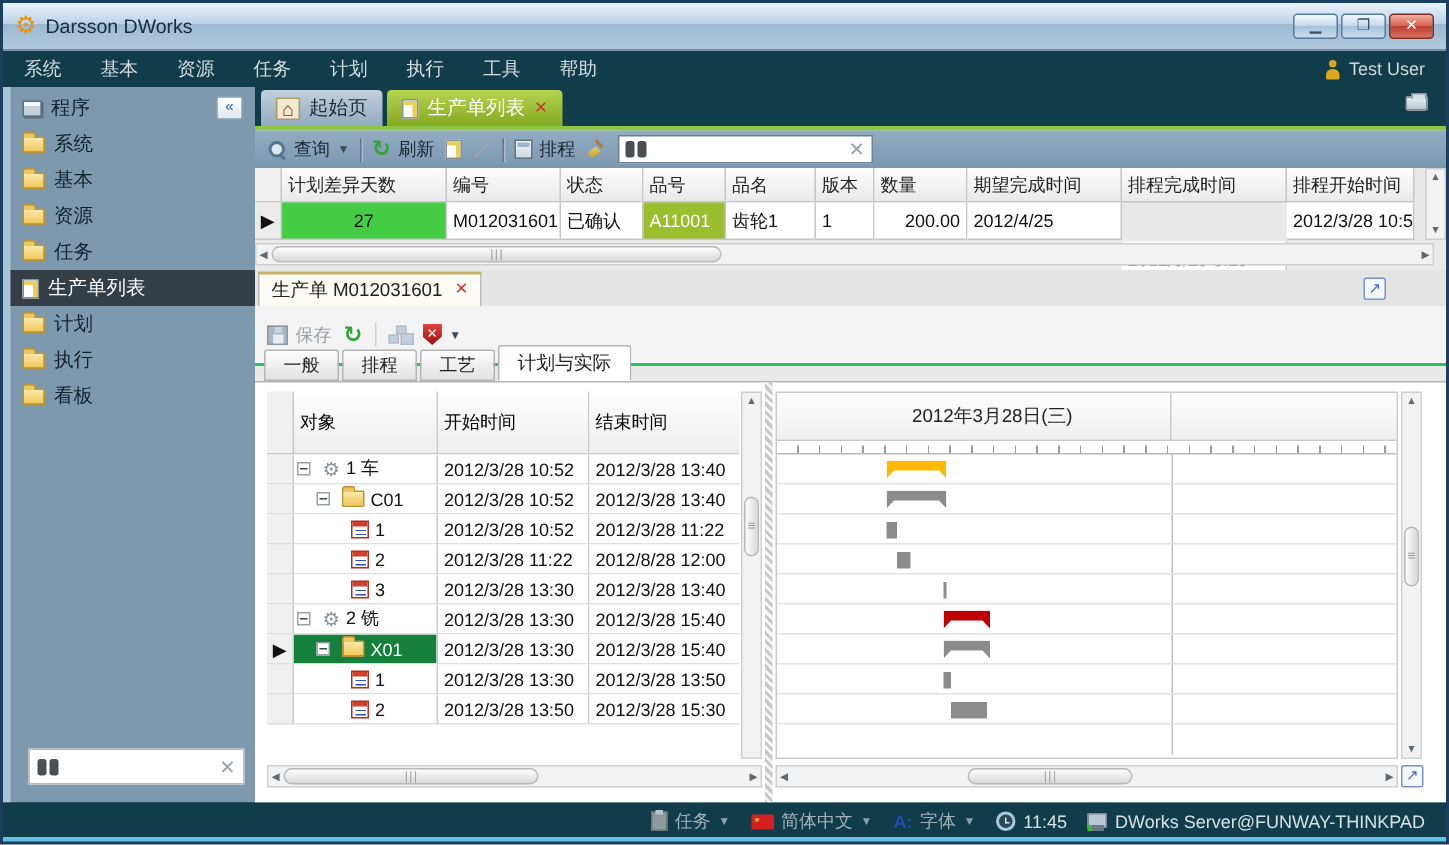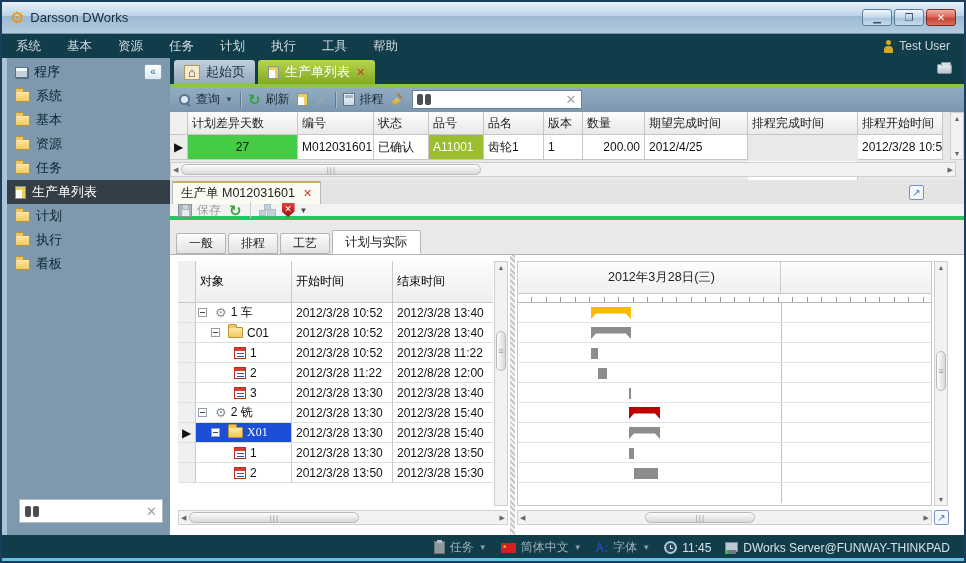--- a/index.html
+++ b/index.html
@@ -170,22 +170,22 @@
   .hthumb::before { content:"|||"; position:absolute; left:50%; top:50%; transform:translate(-50%,-54%);
     font-size:8px; color:#9a9a9a; letter-spacing:1px; }
 
   
   .dtabs { position:absolute; left:0; top:122px; width:100%; height:24px; background:#e4e4e4;
     display:flex; align-items:flex-end; padding-left:2px; }
   .dtab { height:23px; background:#fbfbf4; border:1px solid #b9b9b9; border-bottom:none;
     border-top:2px solid #c8b068; display:flex; align-items:center; gap:8px; padding:0 8px;
     font-size:12.5px; color:#222; cursor:pointer; }
   .dtabs .i-popout { position:absolute; right:40px; top:5px; }
-  .dtoolbar { position:absolute; left:0; top:146px; width:100%; height:16px; background:#f3f3f3;
-    border-bottom:4px solid #22c55e; display:flex; align-items:center; padding:0 8px; gap:8px; }
+  .dtoolbar { position:absolute; left:0; top:146px; width:100%; height:40px; background:#f3f3f3;
+    border-bottom:2px solid #22c55e; display:flex; align-items:center; padding:0 8px; gap:8px; }
   .dtoolbar .label-disabled { color:#98a0a6; }
   .dsep { width:1px; height:16px; background:#cfcfcf; }
   .subtabs { position:absolute; left:0; top:172px; width:100%; height:24px; display:flex;
     align-items:flex-end; padding-left:6px; }
   .subtab { height:21px; padding:0 12px; border:1px solid #b5b5b5; margin-right:2px;
     background:linear-gradient(#fdfdfd,#e2e2e2); display:flex; align-items:center;
     border-radius:2px 2px 0 0; cursor:pointer; color:#222; }
   .subtab.active { height:24px; background:#fff; border-bottom:1px solid #fff; font-size:12.5px; }
 
   .dpanel { position:absolute; left:0; top:196px; width:100%; height:281px;
@@ -194,21 +194,21 @@
   
   .tree { position:absolute; left:8px; top:6px; width:322px; height:245px; }
   .trow { display:flex; }
   .tcell { border-right:1px solid #c9c9c9; border-bottom:1px solid #dedede;
     display:flex; align-items:center; padding:0 4px; overflow:hidden; white-space:nowrap; background:#fff; }
   .thead .tcell { height:42px; background:linear-gradient(#fdfdfd,#eeeeee); border-bottom:1px solid #c9c9c9; }
   .tbody .tcell { height:20px; font-size:12px; color:#111; }
   .tc0 { width:18px; justify-content:center; background:#f0f0f0 !important; padding:0; }
   .tc1 { width:96px; } .tc2 { width:101px; } .tc3 { width:100px; border-right:none; }
   .obj-label { display:flex; align-items:center; gap:4px; height:100%; padding:0 4px; flex:1; }
-  .obj-label.selected { background:#1d4ed8; color:#fff;font-family:Liberation Serif, serif; }
+  .obj-label.selected { background:#15803d; color:#fff; }
   .tree-vscroll { position:absolute; left:324px; top:6px; width:14px; height:245px;
     background:#f2f2f2; border:1px solid #cfcfcf; font-size:7px; color:#606870;
     display:flex; flex-direction:column; align-items:center; padding:2px 0; }
   .vthumb { width:10px; height:40px; background:linear-gradient(to right,#fdfdfd,#d9d9d9);
     border:1px solid #b9b9b9; border-radius:5px; margin-top:60px; position:relative; }
   .vthumb::before { content:"≡"; position:absolute; left:50%; top:50%; transform:translate(-50%,-55%);
     color:#9a9a9a; font-size:9px; }
   .splitter { position:absolute; left:340px; top:0; width:5px; height:281px;
     background:repeating-linear-gradient(45deg,#c8c8c8 0 2px,#f4f4f4 2px 4px); }
 

